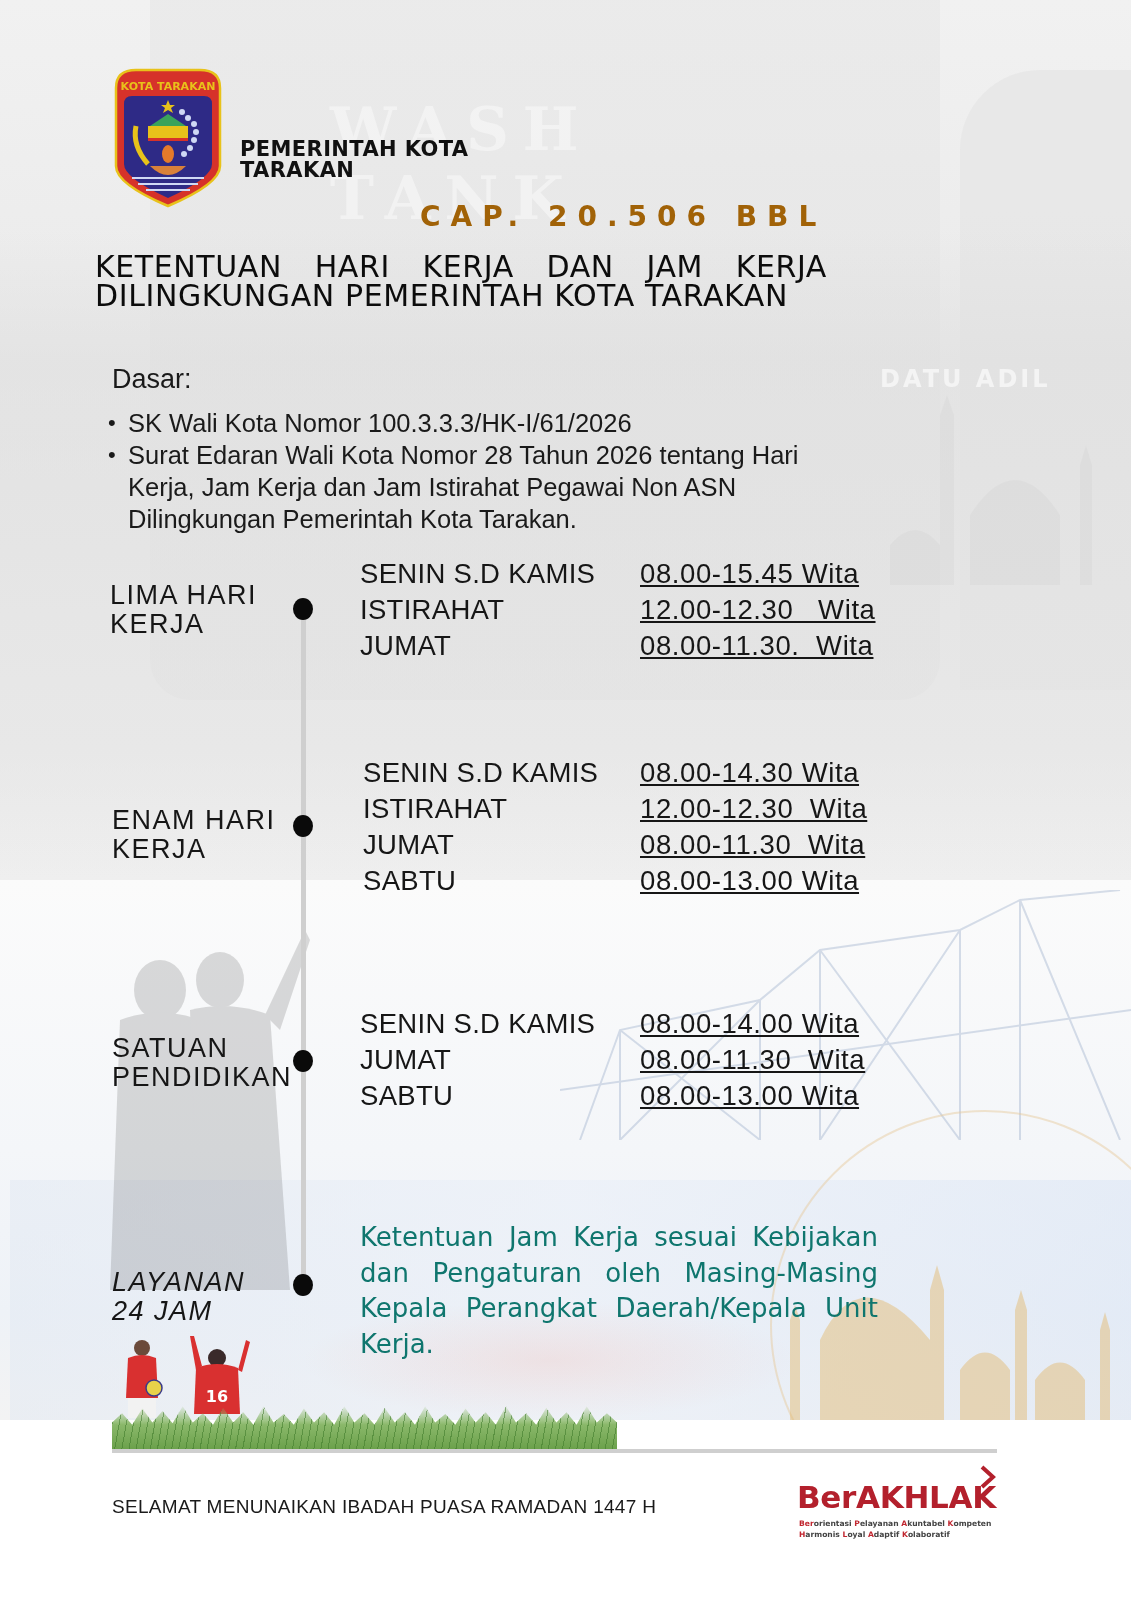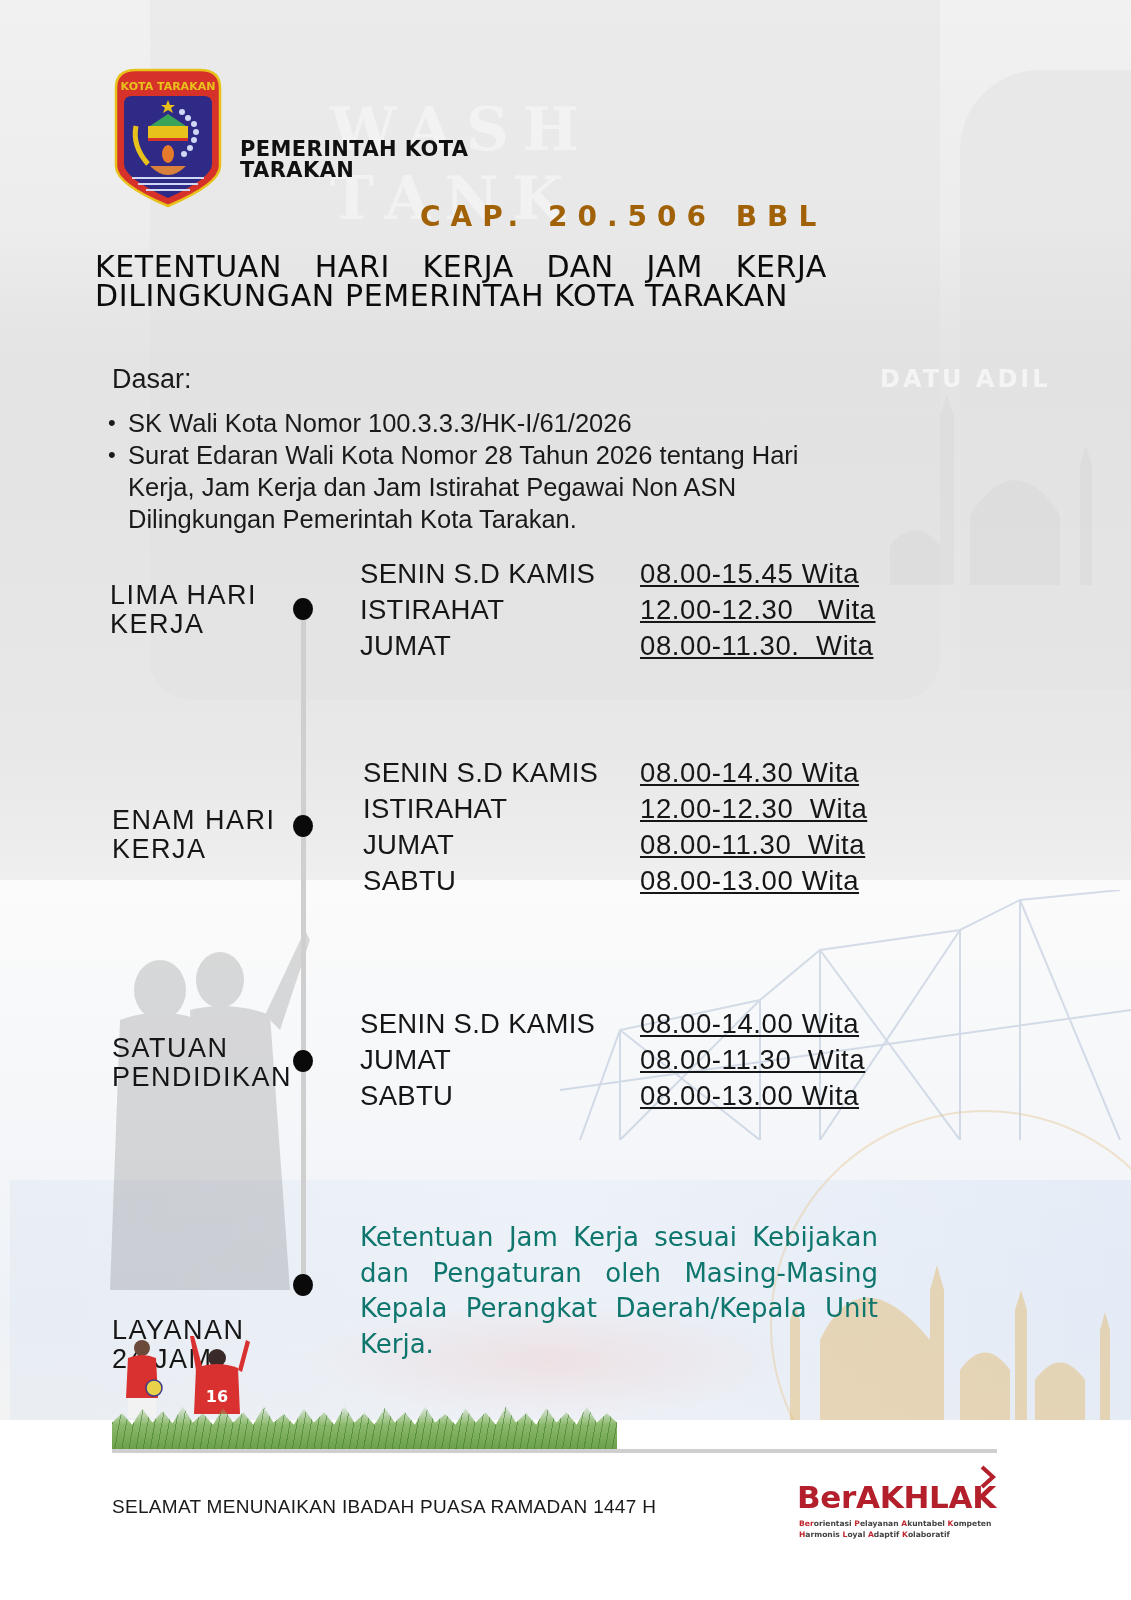--- a/index.html
+++ b/index.html
@@ -334,21 +334,21 @@
       <span class="day">JUMAT</span>
       <span class="time">08.00-11.30  Wita</span>
     </div>
   <div class="row">
       <span class="day">SABTU</span>
       <span class="time">08.00-13.00 Wita</span>
     </div>
 </div>
 
 <div class="dot" style="left:293px; top:1274px;"></div>
-<div class="cat-label" style="left:112px; top:1316px;">
+<div class="cat-label" style="left:112px; top:1268px;font-style:italic;">
   <div>LAYANAN</div>
   <div>24 JAM</div>
 </div>
 <p class="layanan-text">Ketentuan Jam Kerja sesuai Kebijakan dan Pengaturan oleh Masing-Masing Kepala Perangkat Daerah/Kepala Unit Kerja.</p>
 
 <svg class="players" viewBox="0 0 160 100">
   <g>
     <circle cx="30" cy="12" r="8" fill="#6b4a3a"></circle>
     <path d="M16 22 Q30 16 44 22 L46 62 L14 62Z" fill="#d93030"></path>
     <circle cx="42" cy="52" r="8" fill="#e8d24a" stroke="#3a3a8a" stroke-width="1.5"></circle>

